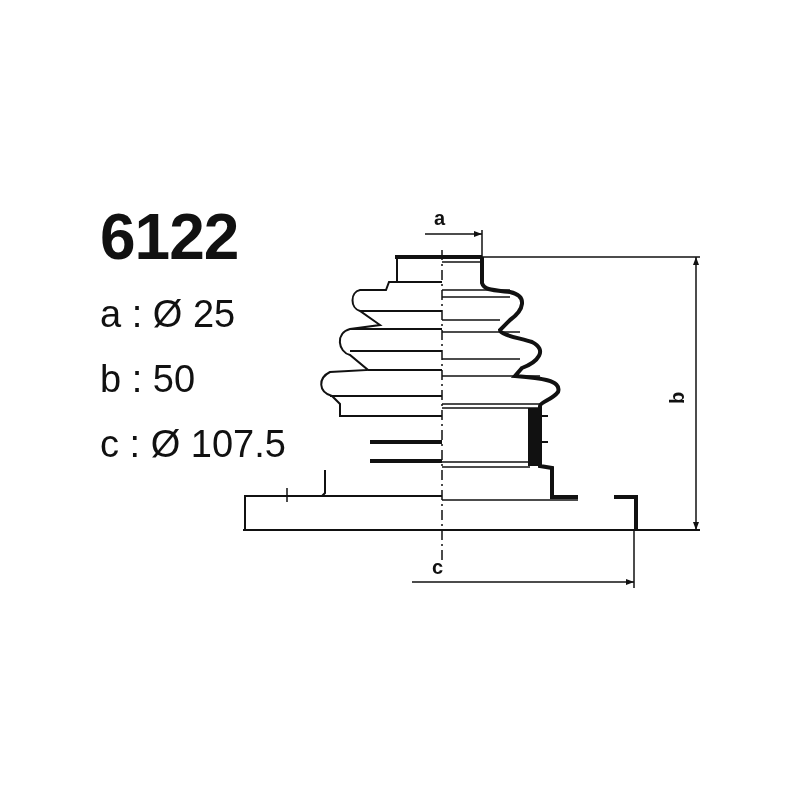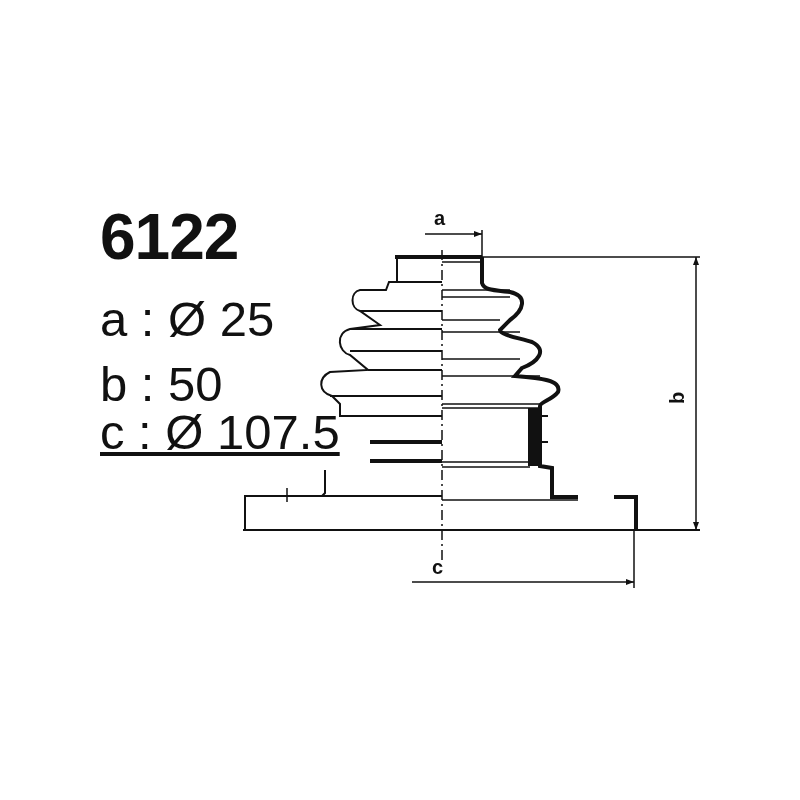--- a/index.html
+++ b/index.html
@@ -1,21 +1,21 @@
 <!DOCTYPE html>
 <html><head>
 <meta charset="utf-8">
 <style>
   html, body { margin:0; padding:0; background:#ffffff; }
   body { width:800px; height:800px; position:relative; overflow:hidden; font-family:"Liberation Sans", sans-serif; color:#111; }
   .part-number { position:absolute; left:100px; top:205px; font-size:64px; font-weight:bold; letter-spacing:-1px; line-height:1; }
-  .spec { position:absolute; left:100px; font-size:49px; line-height:1; }
+  .spec { position:absolute; left:100px; font-size:38px; line-height:1; }
   .spec.a { top:295px; }
   .spec.b { top:360px; }
-  .spec.c { top:408px;text-decoration:underline; }
+  .spec.c { top:425px; }
   svg.drawing { position:absolute; left:0; top:0; }
   .lbl { font-family:"Liberation Sans", sans-serif; font-weight:bold; font-size:20px; }
 </style>
 </head>
 <body>
 
 <div class="part-number">6122</div>
 <div class="spec a">a : Ø 25</div>
 <div class="spec b">b : 50</div>
 <div class="spec c">c : Ø 107.5</div>

